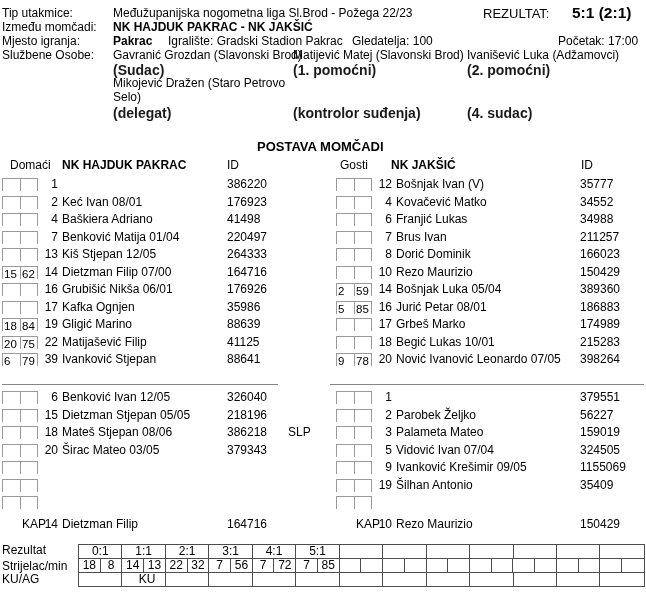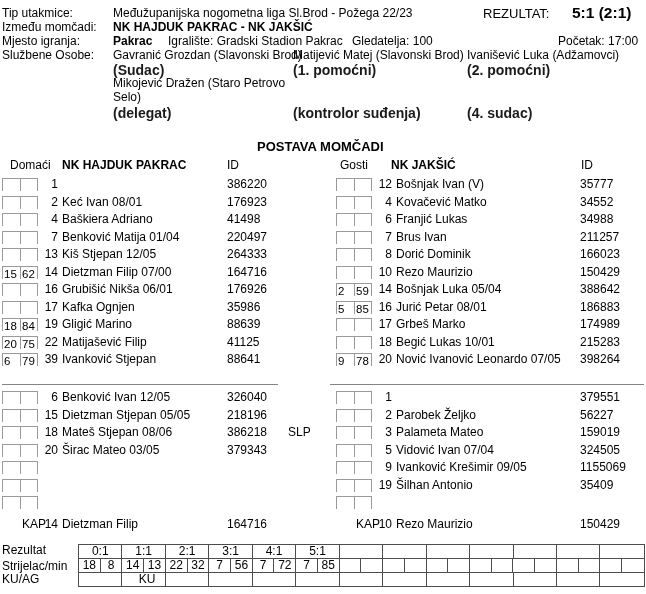--- a/index.html
+++ b/index.html
@@ -215,21 +215,21 @@
     <span class="pnum">10</span>
     <span class="pname">Rezo Maurizio</span>
     <span class="pid">150429</span>
     <span class="pextra"></span>
   </div>
       <div class="prow">
     <span class="cb cb1">2</span>
     <span class="cb cb2">59</span>
     <span class="pnum">14</span>
     <span class="pname">Bošnjak Luka 05/04</span>
-    <span class="pid">388642</span>
+    <span class="pid">389360</span>
     <span class="pextra"></span>
   </div>
       <div class="prow">
     <span class="cb cb1">5</span>
     <span class="cb cb2">85</span>
     <span class="pnum">16</span>
     <span class="pname">Jurić Petar 08/01</span>
     <span class="pid">186883</span>
     <span class="pextra"></span>
   </div>

